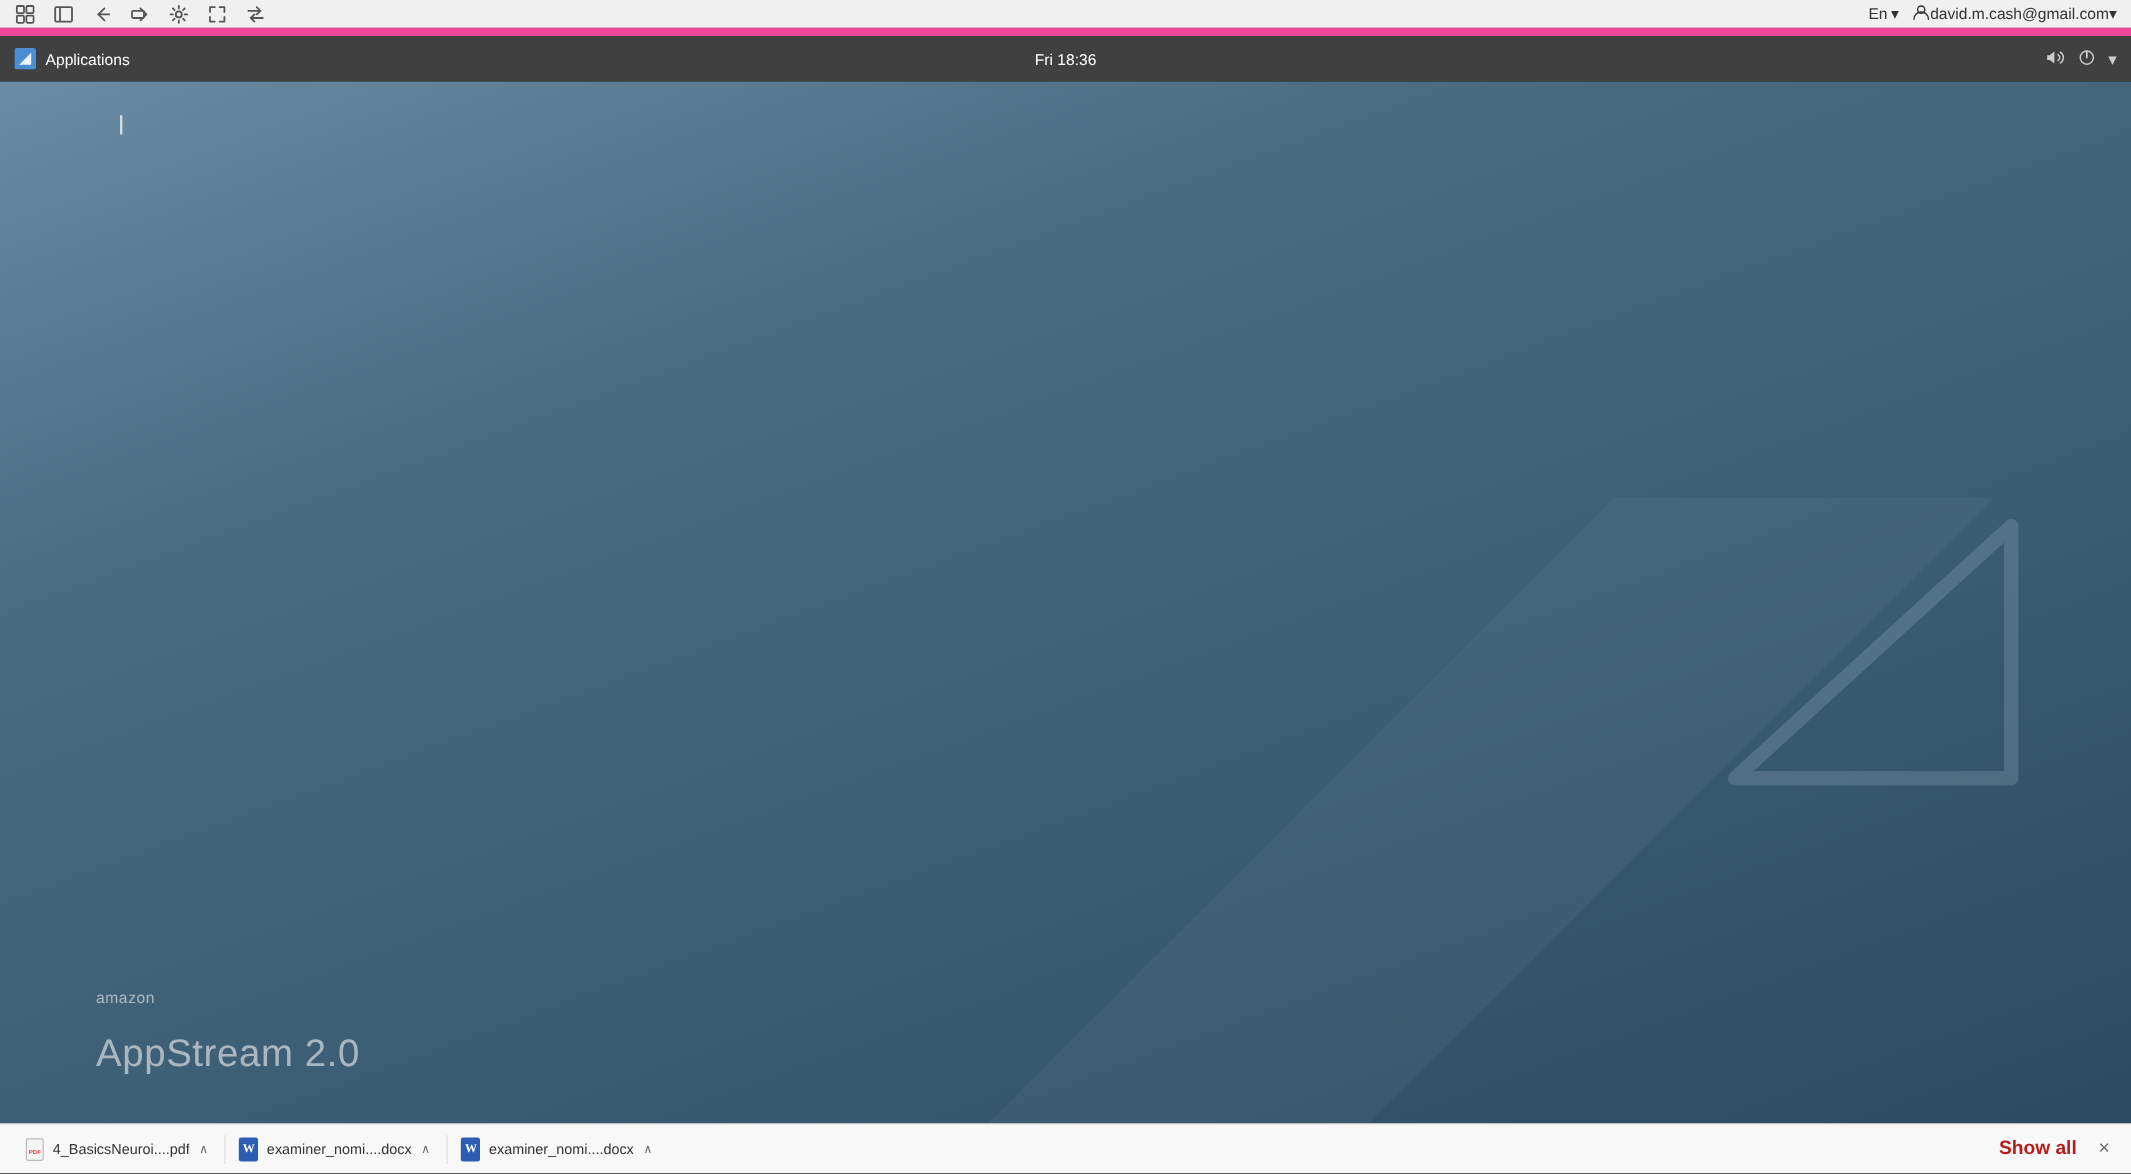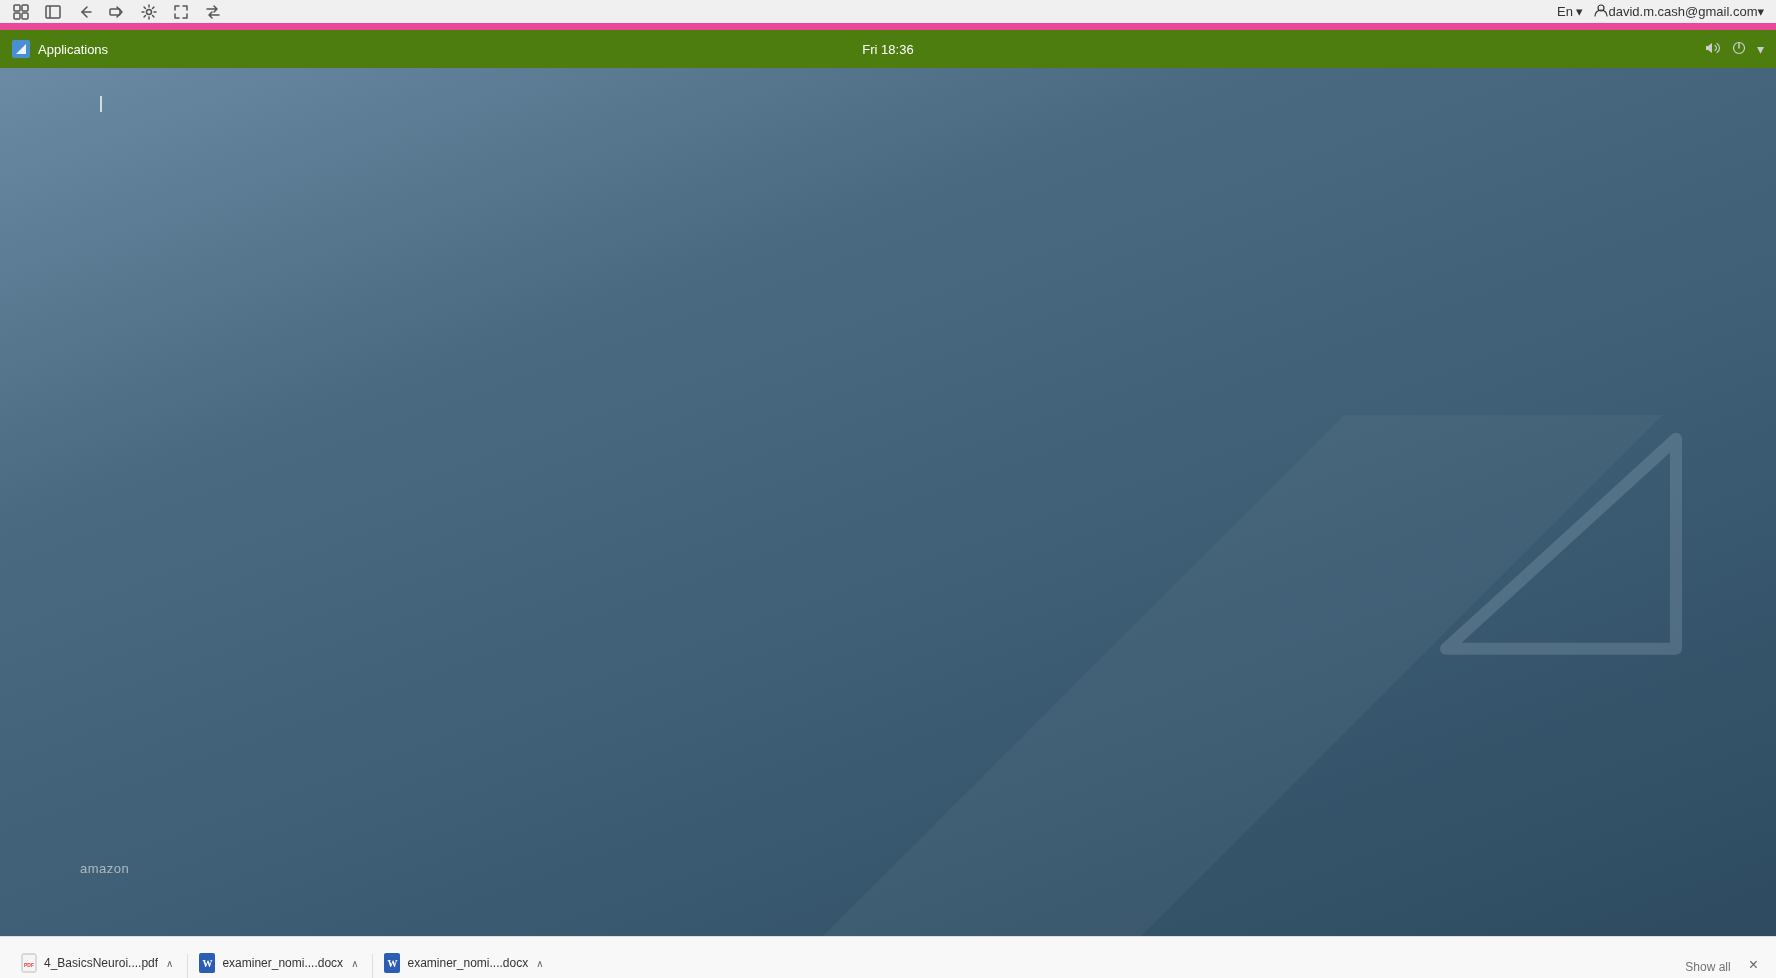--- a/index.html
+++ b/index.html
@@ -60,21 +60,21 @@
       display: flex;
       align-items: center;
       gap: 0;
       cursor: pointer;
     }
 
     
     #taskbar {
       width: 100%;
       height: 38px;
-      background: #4d7c0f;
+      background: #404040;
       display: flex;
       align-items: center;
       padding: 0 12px;
       justify-content: space-between;
       position: relative;
     }
 
     #taskbar-left {
       display: flex;
       align-items: center;
@@ -157,21 +157,21 @@
       letter-spacing: 0.5px;
     }
 
     
     #download-bar {
       width: 100%;
       height: 42px;
       background: #f8f8f8;
       border-top: 1px solid #ddd;
       display: flex;
-      align-items: flex-end;
+      align-items: center;
       padding: 0 12px;
       gap: 0;
     }
 
     .download-item {
       display: flex;
       align-items: center;
       gap: 6px;
       padding: 4px 8px;
       border-radius: 4px;
@@ -206,25 +206,26 @@
 
     .download-divider {
       width: 1px;
       height: 24px;
       background: #ddd;
       margin: 0 2px;
     }
 
     #show-all-btn {
       margin-left: auto;
-      font-size: 12px;
-      color: #737373;
+      font-size: 16px;
+      color: #b91c1c;
       cursor: pointer;
       padding: 4px 8px;
       border-radius: 4px;
+      font-weight: bold;
     }
 
     #close-bar-btn {
       color: #666;
       font-size: 16px;
       cursor: pointer;
       padding: 4px 6px;
       border-radius: 4px;
       margin-left: 4px;
     }
@@ -378,20 +379,21 @@
   <div id="desktop-diagonal"></div>
 
   <div id="watermark-triangle">
     <svg width="280" height="240" viewBox="0 0 280 240" fill="none">
       <polygon points="30,220 260,10 260,220" fill="none" stroke="rgba(180,200,220,0.6)" stroke-width="12" stroke-linejoin="round"></polygon>
     </svg>
   </div>
 
   <div id="branding">
     <div id="branding-amazon">amazon</div>
+    <div id="branding-appstream">AppStream 2.0</div>
   </div>
 </div>
 
 <div id="download-bar">
 
   <div class="download-item">
     <div class="download-file-icon">
       <svg width="16" height="20" viewBox="0 0 16 20">
         <rect x="1" y="1" width="14" height="18" rx="1.5" fill="#f5f5f5" stroke="#bbb" stroke-width="1"></rect>
         <text x="8" y="14" text-anchor="middle" fill="#e53e3e" font-size="5" font-weight="bold" font-family="sans-serif">PDF</text>

